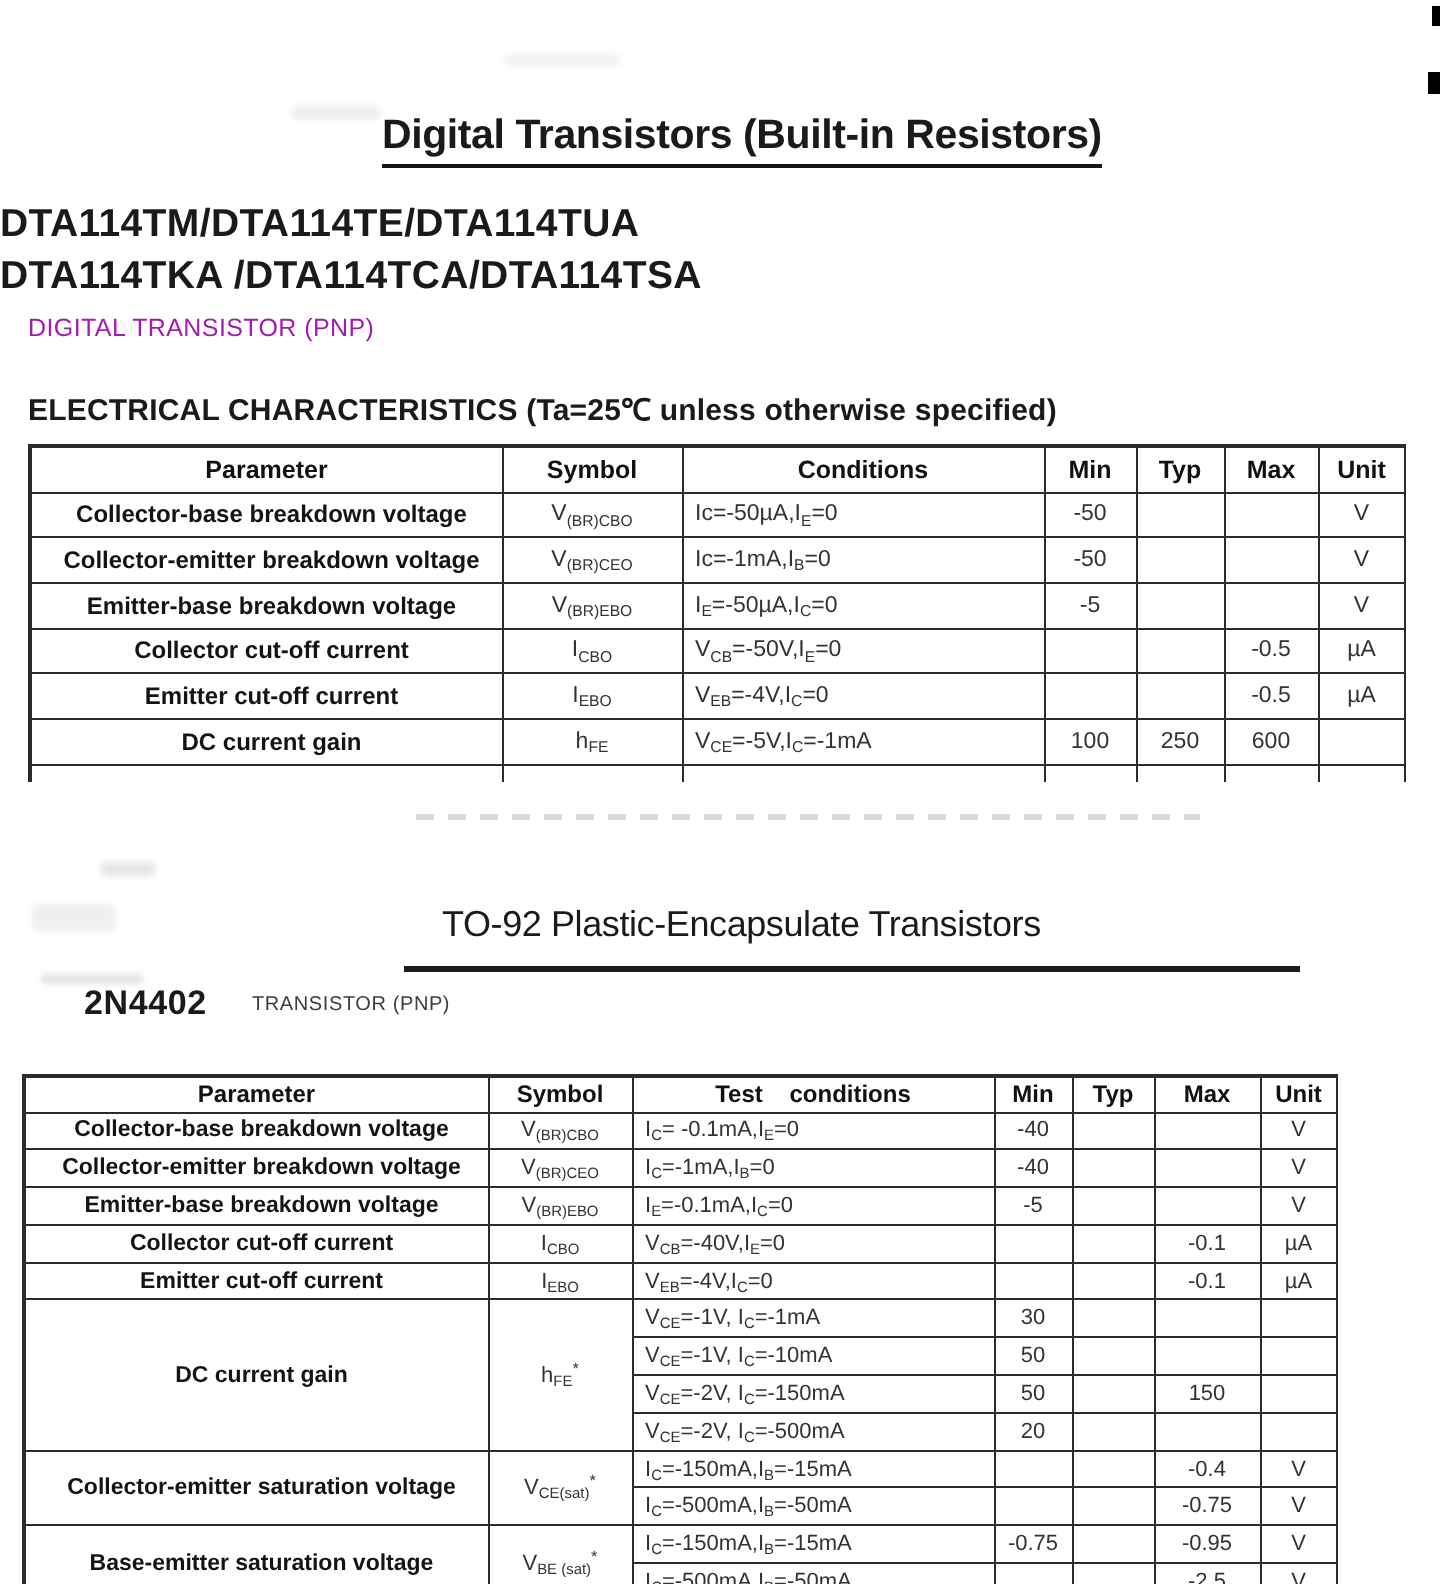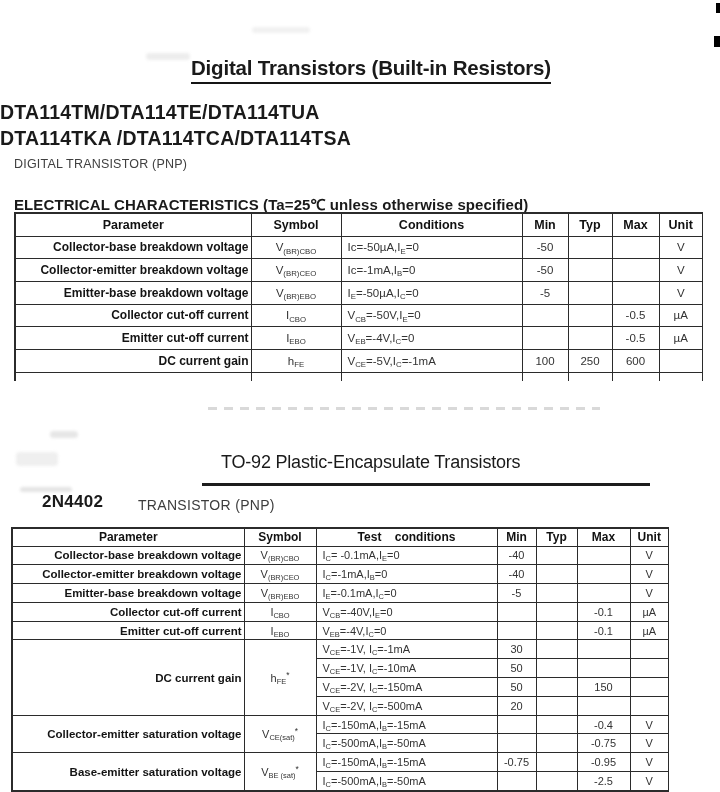--- a/index.html
+++ b/index.html
@@ -11,41 +11,41 @@
     font-family:"Liberation Sans",sans-serif;color:var(--ink);
   }
   .abs{position:absolute;}
   
   .main-title{
     left:191px;top:56px;font-size:20.5px;font-weight:bold;letter-spacing:-0.2px;
     border-bottom:2.5px solid #151515;padding-bottom:2px;white-space:nowrap;
   }
   .part-line{left:0;font-size:19.5px;font-weight:bold;letter-spacing:0.2px;white-space:nowrap;}
   .part1{top:101px;} .part2{top:127px;}
-  .sub-note{left:14px;top:157px;font-size:12.5px;color:#404040;letter-spacing:0.2px;}
+  .sub-note{left:14px;top:157px;font-size:12.5px;color:#a21caf;letter-spacing:0.2px;}
   .elec-char{left:14px;top:194px;font-size:15px;font-weight:bold;letter-spacing:0.1px;}
   .title2{left:221px;top:452px;font-size:18px;font-weight:normal;letter-spacing:-0.2px;white-space:nowrap;}
   .title2-rule{left:202px;top:483px;width:448px;height:3px;background:#1d1d1d;}
   .pn2{left:42px;top:492px;font-size:17px;font-weight:bold;letter-spacing:0.3px;}
-  .pn2-sub{left:138px;top:497px;font-size:14px;color:#3d3d3d;letter-spacing:0.3px;}
+  .pn2-sub{left:126px;top:497px;font-size:10px;color:#3d3d3d;letter-spacing:0.3px;}
   
-  .tbl-wrap{overflow:hidden;}
+  .tbl-wrap{overflow:hidden;margin-top:10px;}
   #table1-wrap{left:14px;top:212px;width:689px;height:169px;}
   #table2-wrap{left:11px;top:527px;width:658px;height:265px;}
   table.dtable{border-collapse:collapse;table-layout:fixed;width:100%;border:2px solid var(--border);}
   .dtable th,.dtable td{
     border:1.5px solid var(--border);overflow:hidden;white-space:nowrap;
     text-align:center;vertical-align:middle;color:var(--ink2);padding:0 2px;
   }
   .dtable th{font-weight:bold;color:#111;}
   .t1 th{height:21.5px;font-size:12.5px;}
   .t1 td{height:21.7px;font-size:11.5px;}
   .t2 th{height:16.5px;font-size:12px;}
   .t2 td{height:17.8px;font-size:11px;}
-  .dtable td.p{text-align:right;padding-left:7px;font-weight:bold;color:#141414;font-size:12px;}
+  .dtable td.p{text-align:center;padding-left:7px;font-weight:bold;color:#141414;font-size:12px;}
   .t2 td.p{font-size:11.5px;}
   .dtable td.c{text-align:left;padding-left:6px;}
   .t1 tr:last-child td{height:9px;}
   sub{font-size:0.68em;vertical-align:baseline;position:relative;top:0.28em;letter-spacing:0;}
   sup{font-size:0.75em;vertical-align:baseline;position:relative;top:-0.45em;}
   
   .mark{background:#000;}
   .mark1{left:716px;top:3px;width:4px;height:10px;}
   .mark2{left:714px;top:36px;width:6px;height:11px;}
   .smudge{filter:blur(1.5px);border-radius:4px;}

